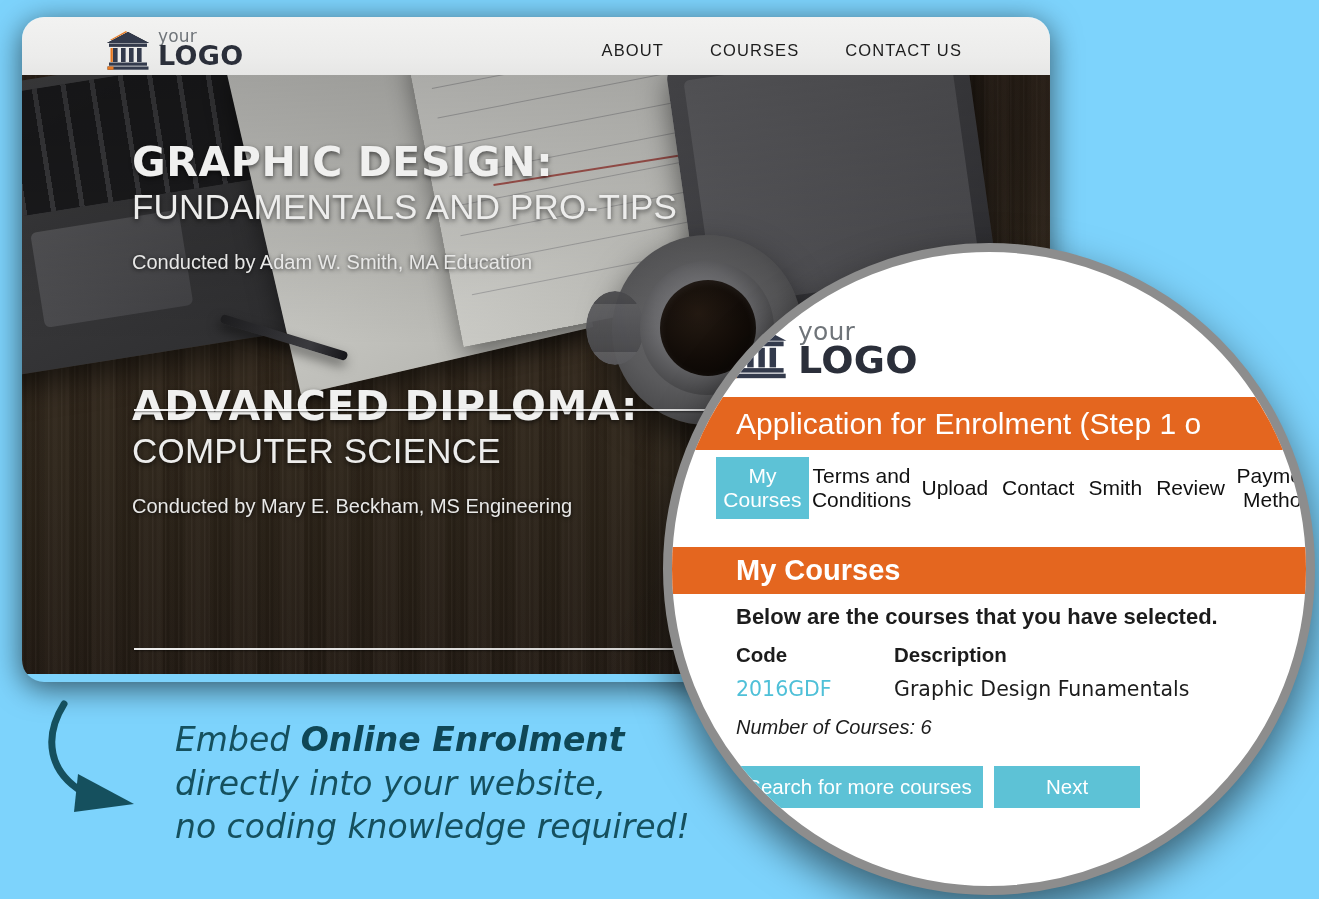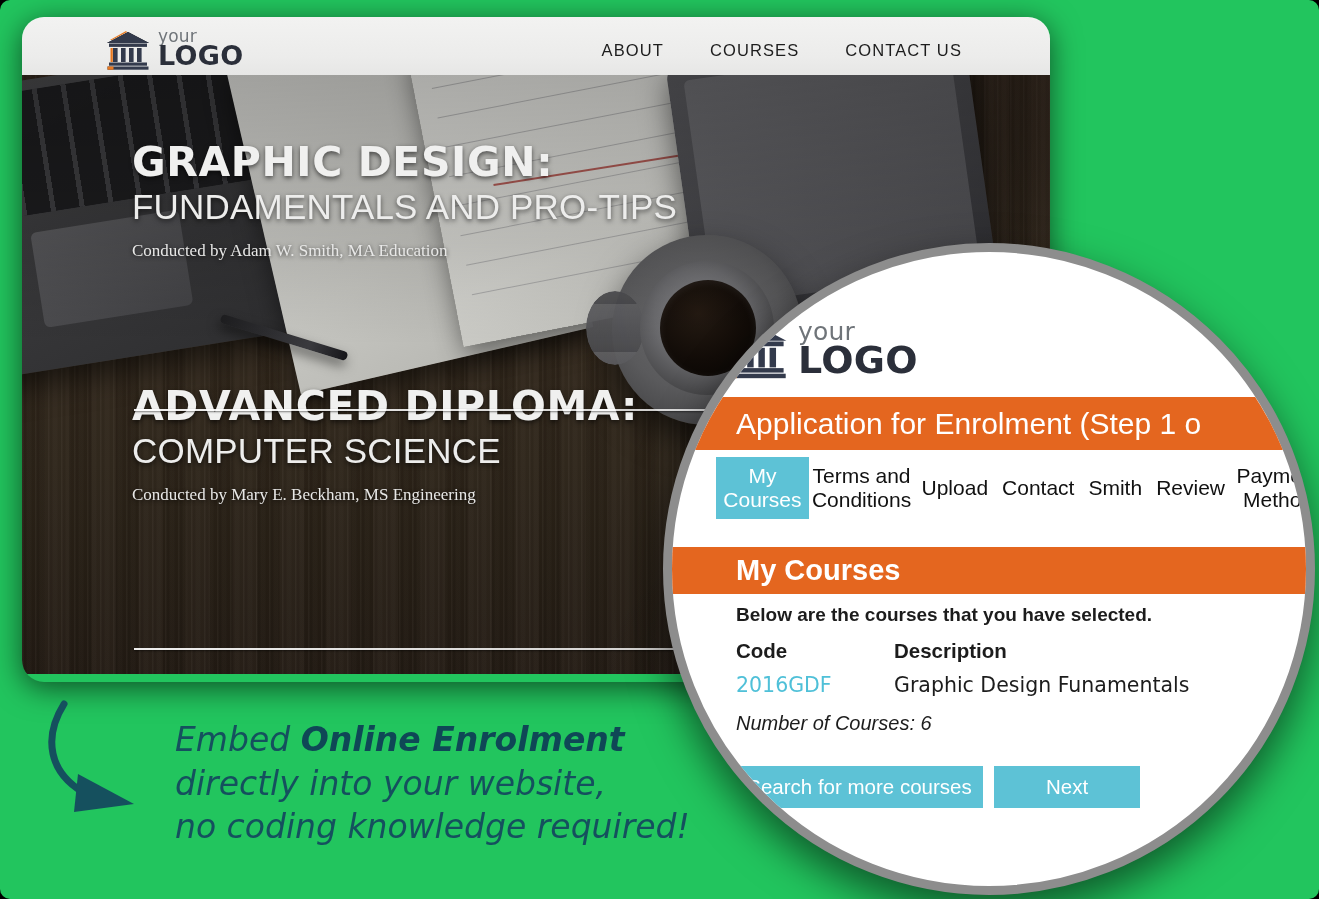--- a/index.html
+++ b/index.html
@@ -2,21 +2,21 @@
 <html><head>
 <meta charset="utf-8">
 <style>
   * { box-sizing: border-box; margin: 0; padding: 0; }
   html, body {
     width: 1319px; height: 899px;
     background: #000;
     font-family: "Liberation Sans", sans-serif;
     overflow: hidden;
   }
-  #stage { position: relative; width: 1319px; height: 899px; background: #22c55e; border-radius: 10px; }
+  #stage { position: relative; width: 1319px; height: 899px; background: #7dd3fc; }
 
   
   .site-panel {
     position: absolute; left: 22px; top: 17px; width: 1028px; height: 665px;
     border-radius: 22px; overflow: hidden;
     box-shadow: 0 6px 30px rgba(0,0,0,.6);
   }
   .site-header {
     position: absolute; left: 0; top: 0; width: 100%; height: 66px;
     background: linear-gradient(180deg,#f2f2f1 0%, #ececeb 60%, #e4e4e3 100%);
@@ -149,22 +149,22 @@
     font-family: "DejaVu Sans", sans-serif; font-weight: 700;
     font-size: 41px; color: #f0f0ef; letter-spacing: .6px; line-height: 1.06;
     text-shadow: 0 2px 5px rgba(0,0,0,.6);
   }
   .course-sub {
     font-family: "Liberation Sans", sans-serif; font-weight: 400;
     font-size: 35px; color: #ededec; letter-spacing: .2px; margin-top: 3px;
     text-shadow: 0 2px 5px rgba(0,0,0,.6);
   }
   .course-by {
-    font-family: Liberation Serif, serif; font-size: 17px; color: #e8e8e7;
-    margin-top: 14px; text-shadow: 0 1px 4px rgba(0,0,0,.7);
+    font-family: Liberation Sans, sans-serif; font-size: 20px; color: #e8e8e7;
+    margin-top: 24px; text-shadow: 0 1px 4px rgba(0,0,0,.7);
   }
   .hero-rule {
     position:absolute; left: 112px; width: 700px; height: 2px;
     background: linear-gradient(90deg, rgba(255,255,255,.92), rgba(255,255,255,.75));
     box-shadow: 0 1px 2px rgba(0,0,0,.5);
   }
   .hr1 { top: 334px; }
   .hr2 { top: 573px; }
 
   
@@ -233,21 +233,21 @@
     background: #e4661f; display:flex; align-items:center;
   }
   .section-bar span {
     font-family: "Liberation Sans", sans-serif; font-weight: 700;
     font-size: 29px; color: #fff; padding-left: 64px;
   }
 
   .mag-body { position: absolute; left: 64px; top: 352px; width: 560px; }
   .lead {
     font-family: "Liberation Sans", sans-serif; font-weight: 700;
-    font-size: 19px; color: #1c1c1c; margin-bottom: 13px;
+    font-size: 22px; color: #1c1c1c; margin-bottom: 13px;
   }
   .course-table { width: 100%; border-collapse: collapse; }
   .course-table th {
     text-align: left; font-family: "Liberation Sans", sans-serif; font-weight: 700;
     font-size: 20.5px; color: #1c1c1c; padding: 0 0 10px 0;
   }
   .course-table th.c-code, .course-table td.c-code { width: 158px; }
   .course-table td {
     font-family: "DejaVu Sans", sans-serif; font-size: 20.5px; color: #1c1c1c;
     padding: 0 0 9px 0;

